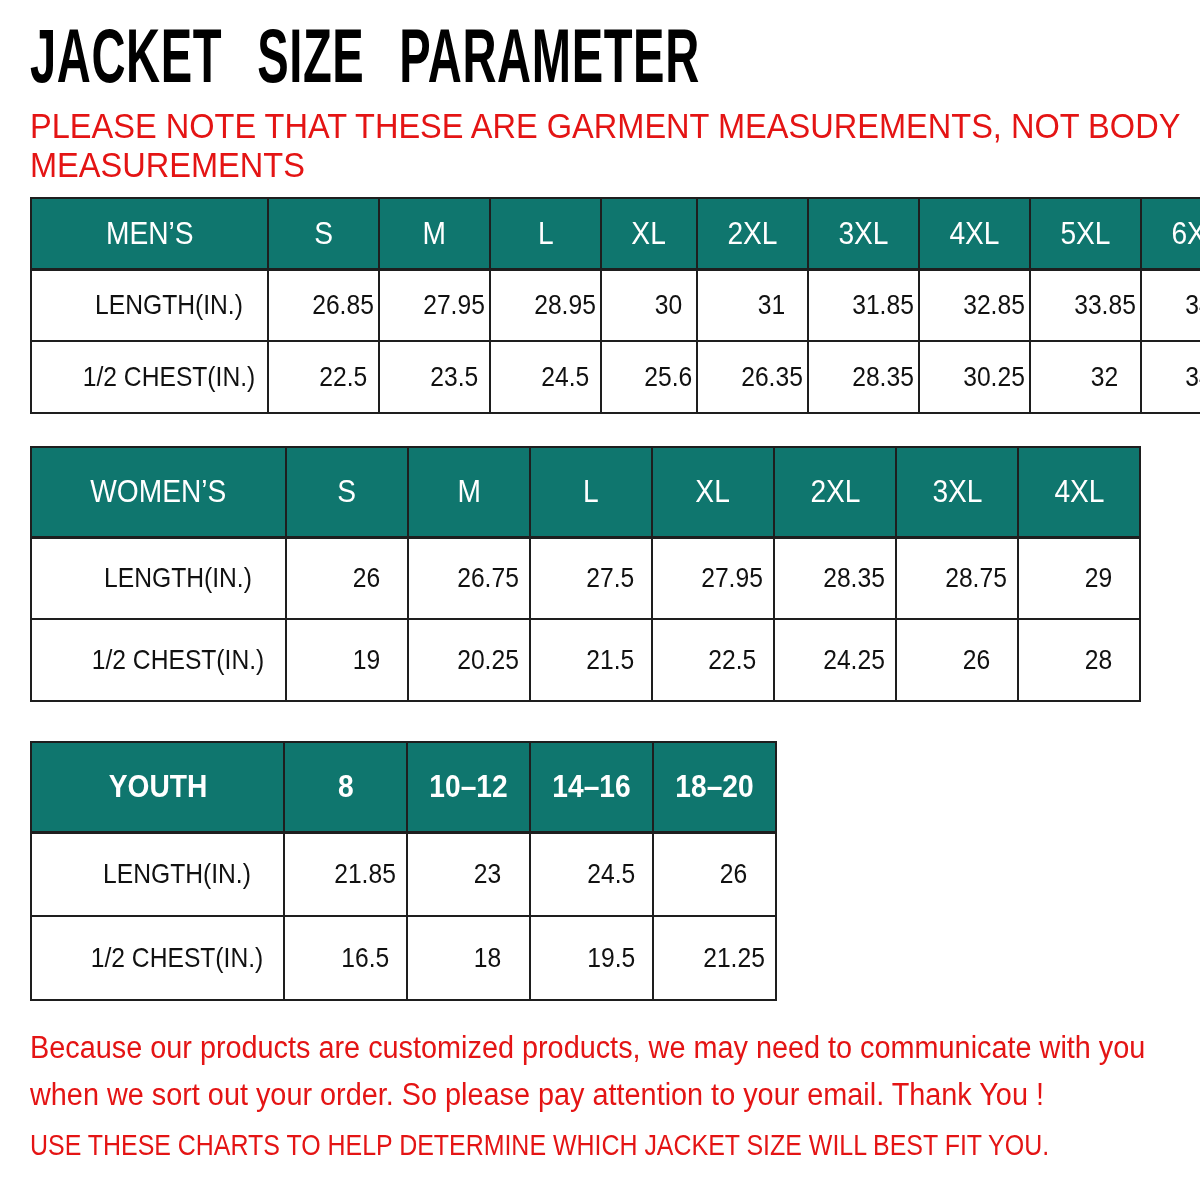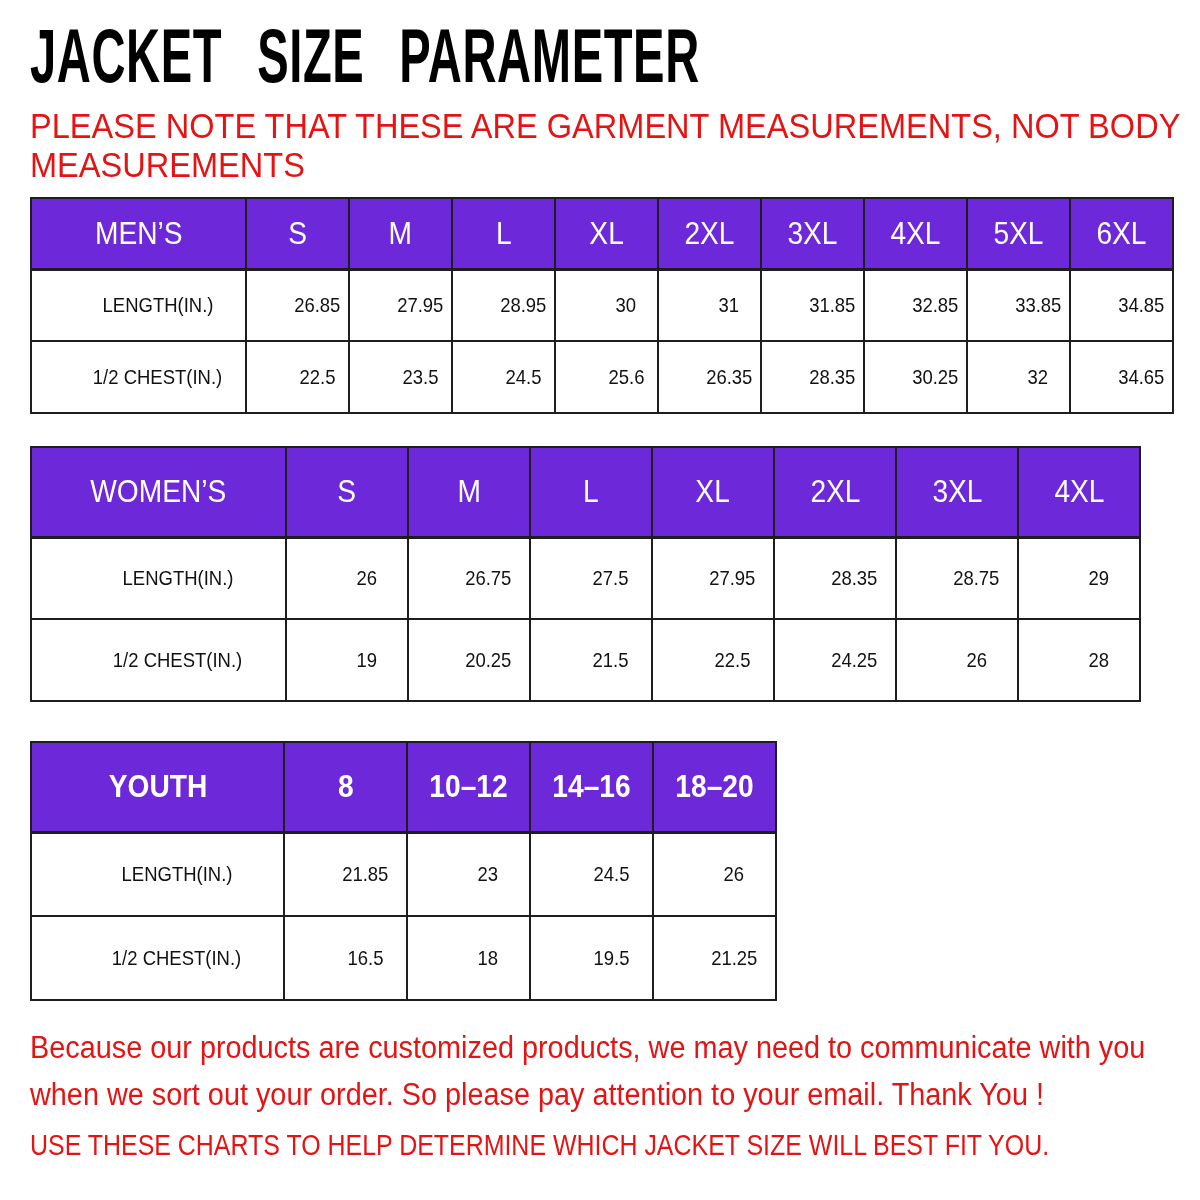--- a/index.html
+++ b/index.html
@@ -73,30 +73,30 @@
     border: 2px solid #1e1e1e;
   }
   th, td {
     border: 2px solid #1e1e1e;
     text-align: center;
     vertical-align: middle;
     padding: 0;
     overflow: hidden;
   }
   thead th {
-    background: #6d28d9;
+    background: #0f766e;
     color: #ffffff;
     font-weight: 400;
     font-size: 32px;
     border-bottom-width: 3px;
   }
   tbody td {
     background: #ffffff;
     color: #111111;
-    font-size: 21px;
+    font-size: 28px;
     padding-left: 39px;
   }
   .ct {
     display: inline-block;
     transform: scaleX(0.88);
     white-space: nowrap;
   }
 
   
   .t0 col.c-first { width: 215px; }

